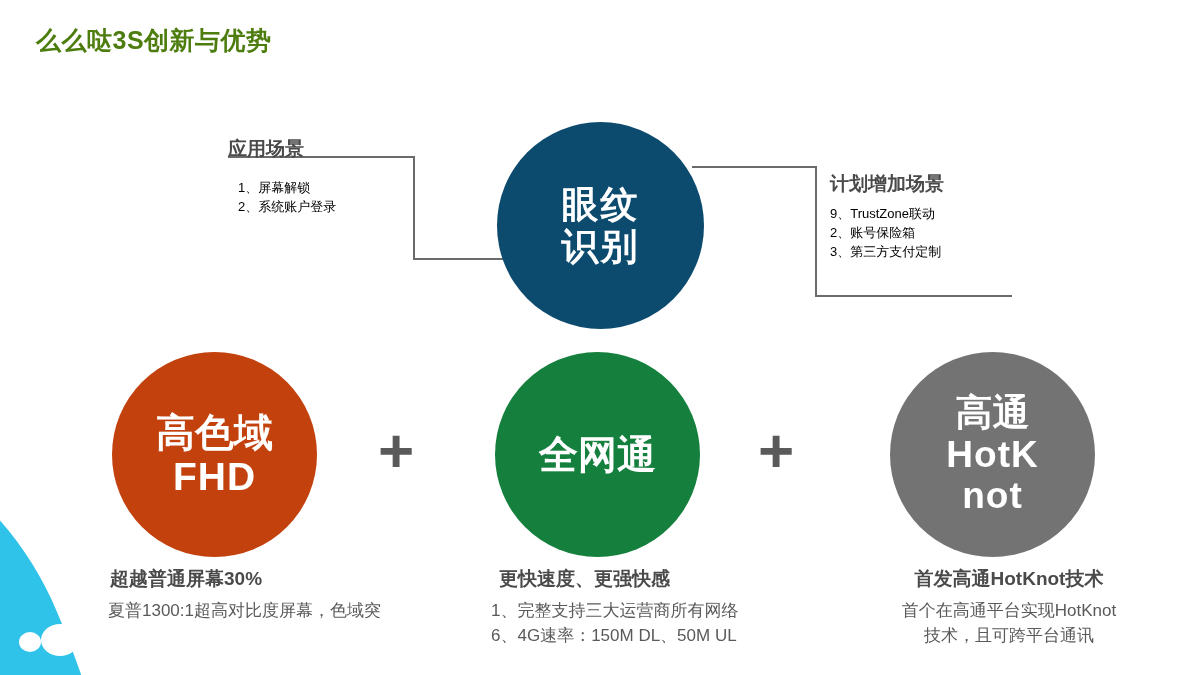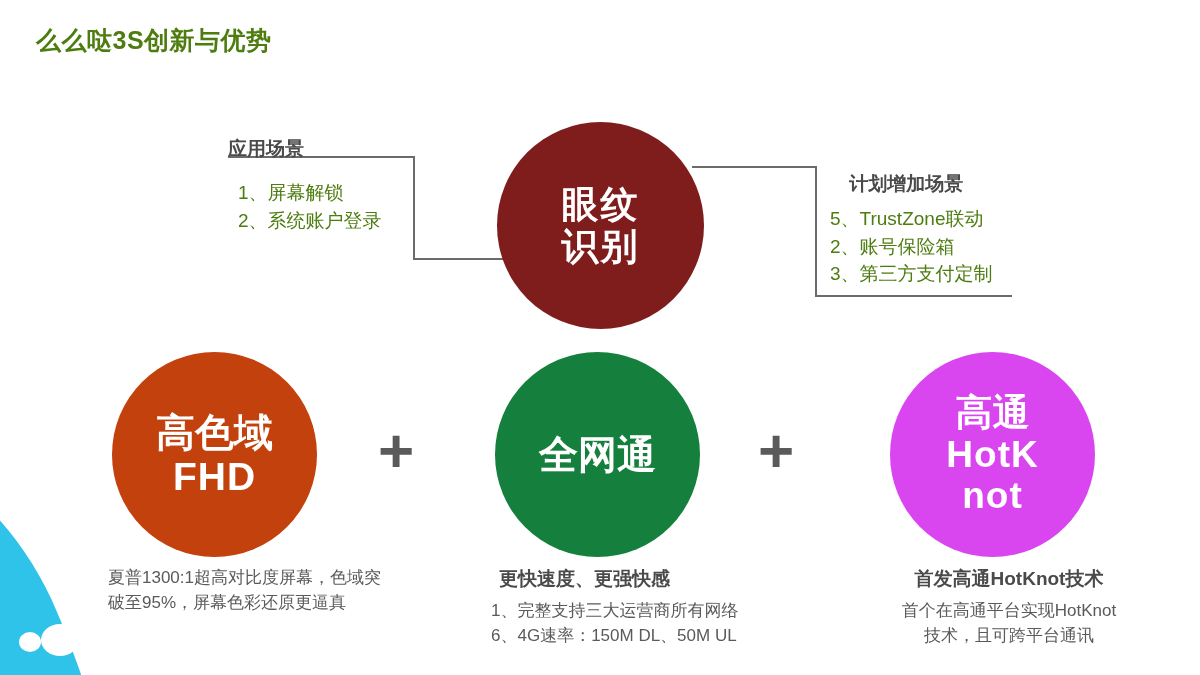--- a/index.html
+++ b/index.html
@@ -73,22 +73,22 @@
     z-index: 6;
   }
   .info-block .info-title {
     font-size: 19px;
     font-weight: bold;
     color: #4a4a4a;
     white-space: nowrap;
     margin-bottom: 8px;
   }
   .info-block .info-item {
-    font-size: 19px;
-    color: #4d7c0f;
+    font-size: 13px;
+    color: #000000;
     line-height: 1.45;
     white-space: nowrap;
   }
   #block-left {
     left: 228px;
     top: 136px;
     text-align: left;
   }
   #block-left .info-list { margin-top: 17px; padding-left: 10px; }
   #block-right {
@@ -113,21 +113,21 @@
     z-index: 4;
     line-height: 1.12;
   }
   .circle .c-line { display: block; white-space: nowrap; }
 
   #circle-eye {
     left: 497px;
     top: 122px;
     width: 207px;
     height: 207px;
-    background: #7f1d1d;
+    background: #0c4a6e;
     font-size: 37px;
     letter-spacing: 2px;
   }
   #circle-gamut {
     left: 112px;
     top: 352px;
     width: 205px;
     height: 205px;
     background: #c2410c;
     font-size: 39px;
@@ -138,21 +138,21 @@
     width: 205px;
     height: 205px;
     background: #15803d;
     font-size: 39px;
   }
   #circle-hotknot {
     left: 890px;
     top: 352px;
     width: 205px;
     height: 205px;
-    background: #d946ef;
+    background: #737373;
     font-size: 37px;
   }
   #circle-gamut .c-line:nth-child(2),
   #circle-hotknot .c-line:nth-child(2),
   #circle-hotknot .c-line:nth-child(3) {
     letter-spacing: 1px;
   }
 
   
   .plus {
@@ -220,21 +220,21 @@
     <div class="info-title">应用场景</div>
     <div class="info-list">
       <div class="info-item">1、屏幕解锁</div>
       <div class="info-item">2、系统账户登录</div>
     </div>
   </div>
 
   <div class="info-block" id="block-right">
     <div class="info-title">计划增加场景</div>
     <div class="info-list">
-      <div class="info-item">5、TrustZone联动</div>
+      <div class="info-item">9、TrustZone联动</div>
       <div class="info-item">2、账号保险箱</div>
       <div class="info-item">3、第三方支付定制</div>
     </div>
   </div>
 
   <div class="circle" id="circle-eye">
     <span class="c-line">眼纹</span>
     <span class="c-line">识别</span>
   </div>
 
@@ -251,22 +251,22 @@
 
   <div class="plus" id="plus-2">+</div>
 
   <div class="circle" id="circle-hotknot">
     <span class="c-line">高通</span>
     <span class="c-line">HotK</span>
     <span class="c-line">not</span>
   </div>
 
   <div class="caption" id="caption-gamut">
+    <div class="cap-title">超越普通屏幕30%</div>
     <div class="cap-line">夏普1300:1超高对比度屏幕，色域突</div>
-    <div class="cap-line">破至95%，屏幕色彩还原更逼真</div>
   </div>
 
   <div class="caption" id="caption-network">
     <div class="cap-title">更快速度、更强快感</div>
     <div class="cap-line">1、完整支持三大运营商所有网络</div>
     <div class="cap-line">6、4G速率：150M DL、50M UL</div>
   </div>
 
   <div class="caption" id="caption-hotknot">
     <div class="cap-title">首发高通HotKnot技术</div>

